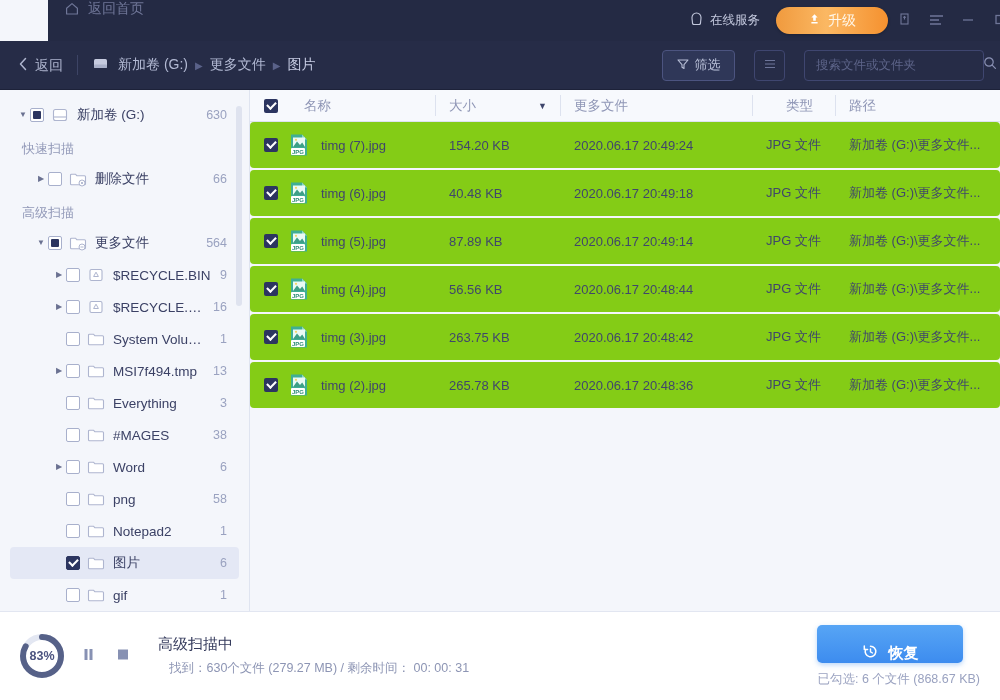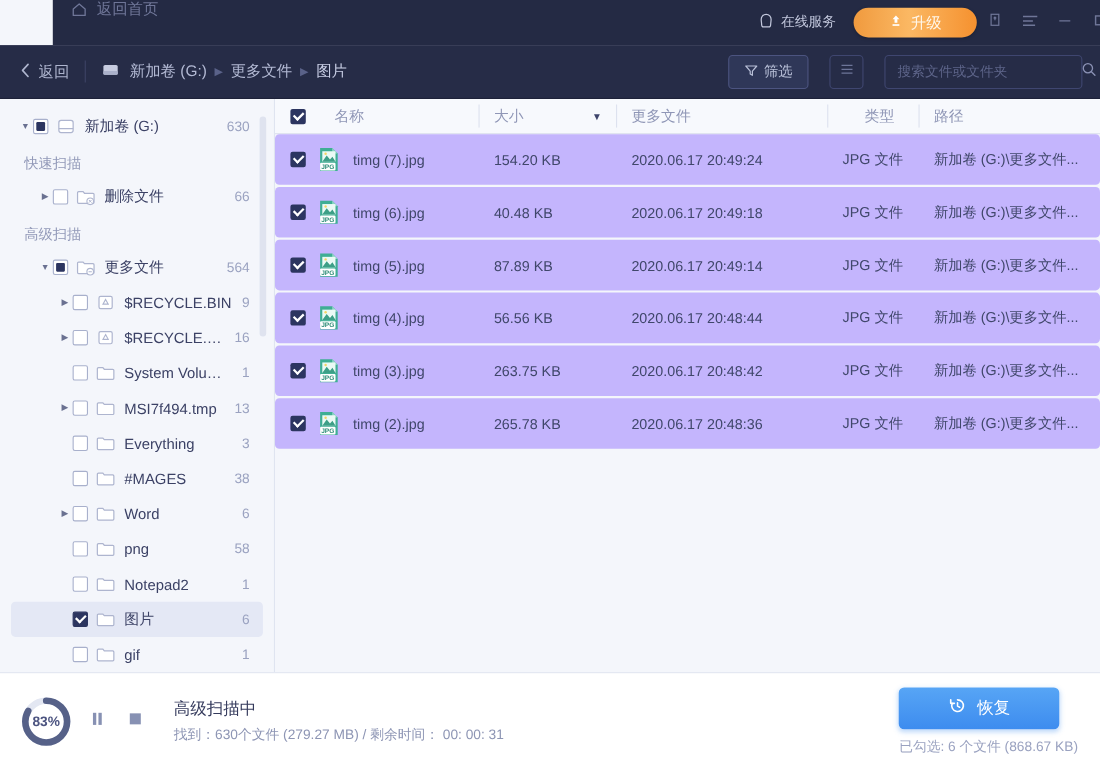--- a/index.html
+++ b/index.html
@@ -153,21 +153,21 @@
     content:''; width:7px; height:4px; border-left:2px solid #fff;
     border-bottom:2px solid #fff; transform:rotate(-45deg) translate(1px,-1px);
   }
   .sort-caret {
     margin-left:auto; margin-right:13px; color:#3e456b; font-size:9px;
   }
   .rows { }
   .trow {
     display:flex; height:46px; align-items:stretch;
     font-size:13px; color:#40476b; cursor:pointer;
-    background:#c4b5fd; border-radius:4px; margin-bottom:2px;
+    background:#84cc16; border-radius:4px; margin-bottom:2px;
   }
   .trow .td { display:flex; align-items:center; padding-left:14px; overflow:hidden; }
   .row-cbox {
     width:14px; height:14px; background:#2c3560; border-radius:2px;
     flex:0 0 14px; display:flex; align-items:center; justify-content:center;
     margin-right:10px; cursor:pointer;
   }
   .row-cbox::after {
     content:''; width:7px; height:4px; border-left:2px solid #fff;
     border-bottom:2px solid #fff; transform:rotate(-45deg) translate(1px,-1px);
@@ -187,28 +187,29 @@
   .ring { position:relative; width:48px; height:48px; margin-left:18px; }
   .ring svg { display:block; transform:rotate(-90deg); }
   .ring .pct {
     position:absolute; inset:0; display:flex; align-items:center;
     justify-content:center; font-size:12.5px; color:#4c5480; font-weight:bold;
   }
   .ctrl { width:24px; height:24px; display:flex; align-items:center;
           justify-content:center; cursor:pointer; margin-left:10px; }
   .stxt { margin-left:24px; }
   .stxt .t1 { font-size:15px; color:#343a5c; margin-bottom:6px; }
-  .stxt .t2 { font-size:12.5px; color:#8d95b4; }
+  .stxt .t2 { font-size:12.5px; color:#8d95b4;margin-left:11px; }
   .srev { margin-left:auto; margin-right:20px; text-align:center; }
   .recover-btn {
     width:146px; height:38px; border-radius:5px;
     background:linear-gradient(180deg,#57a5f5 0%,#3d8cef 100%);
-    color:#fff; font-size:15px; display:flex; align-items:center;
+    color:#fff; font-size:15px; display:flex; align-items:flex-end;
     justify-content:center; gap:9px; cursor:pointer;
     box-shadow:0 2px 5px rgba(61,140,239,.35);
+    font-weight:bold;
   }
   .sel-info { font-size:12.5px; color:#9aa2c0; margin-top:8px; }
 </style>
 </head>
 <body>
 
 <div id="app">
 
   <div class="titlebar">
     <div class="home-btn">

